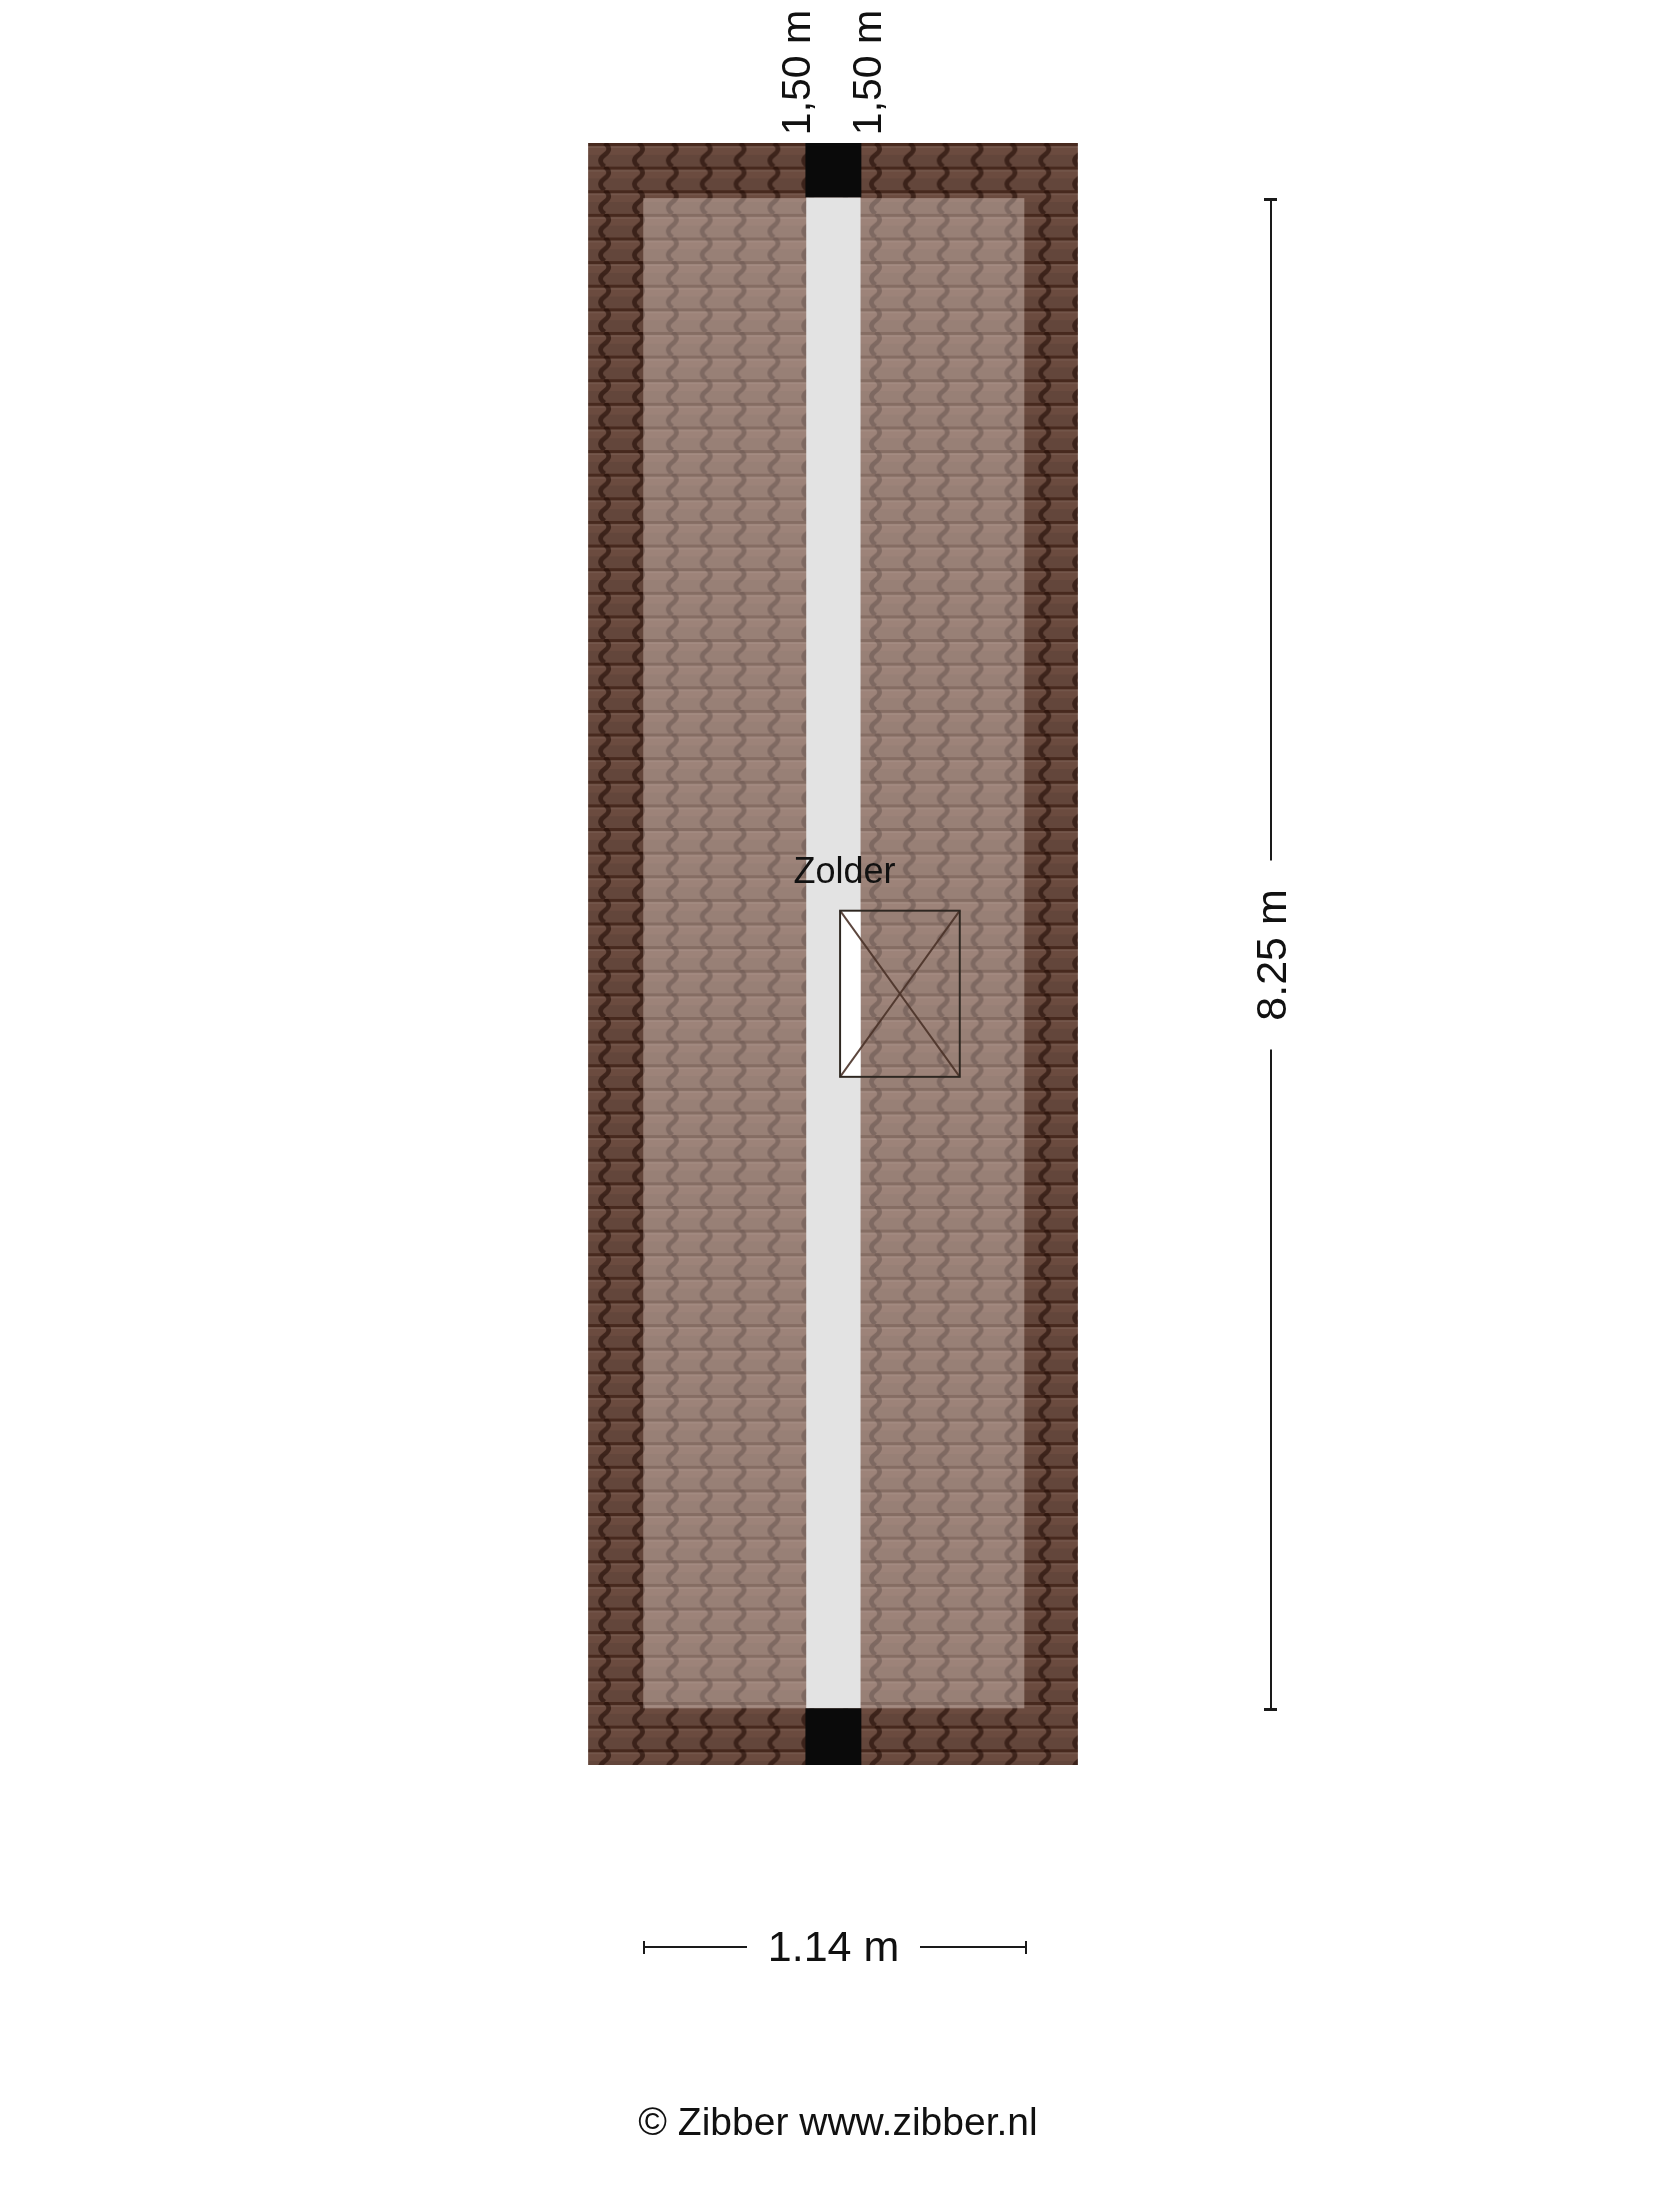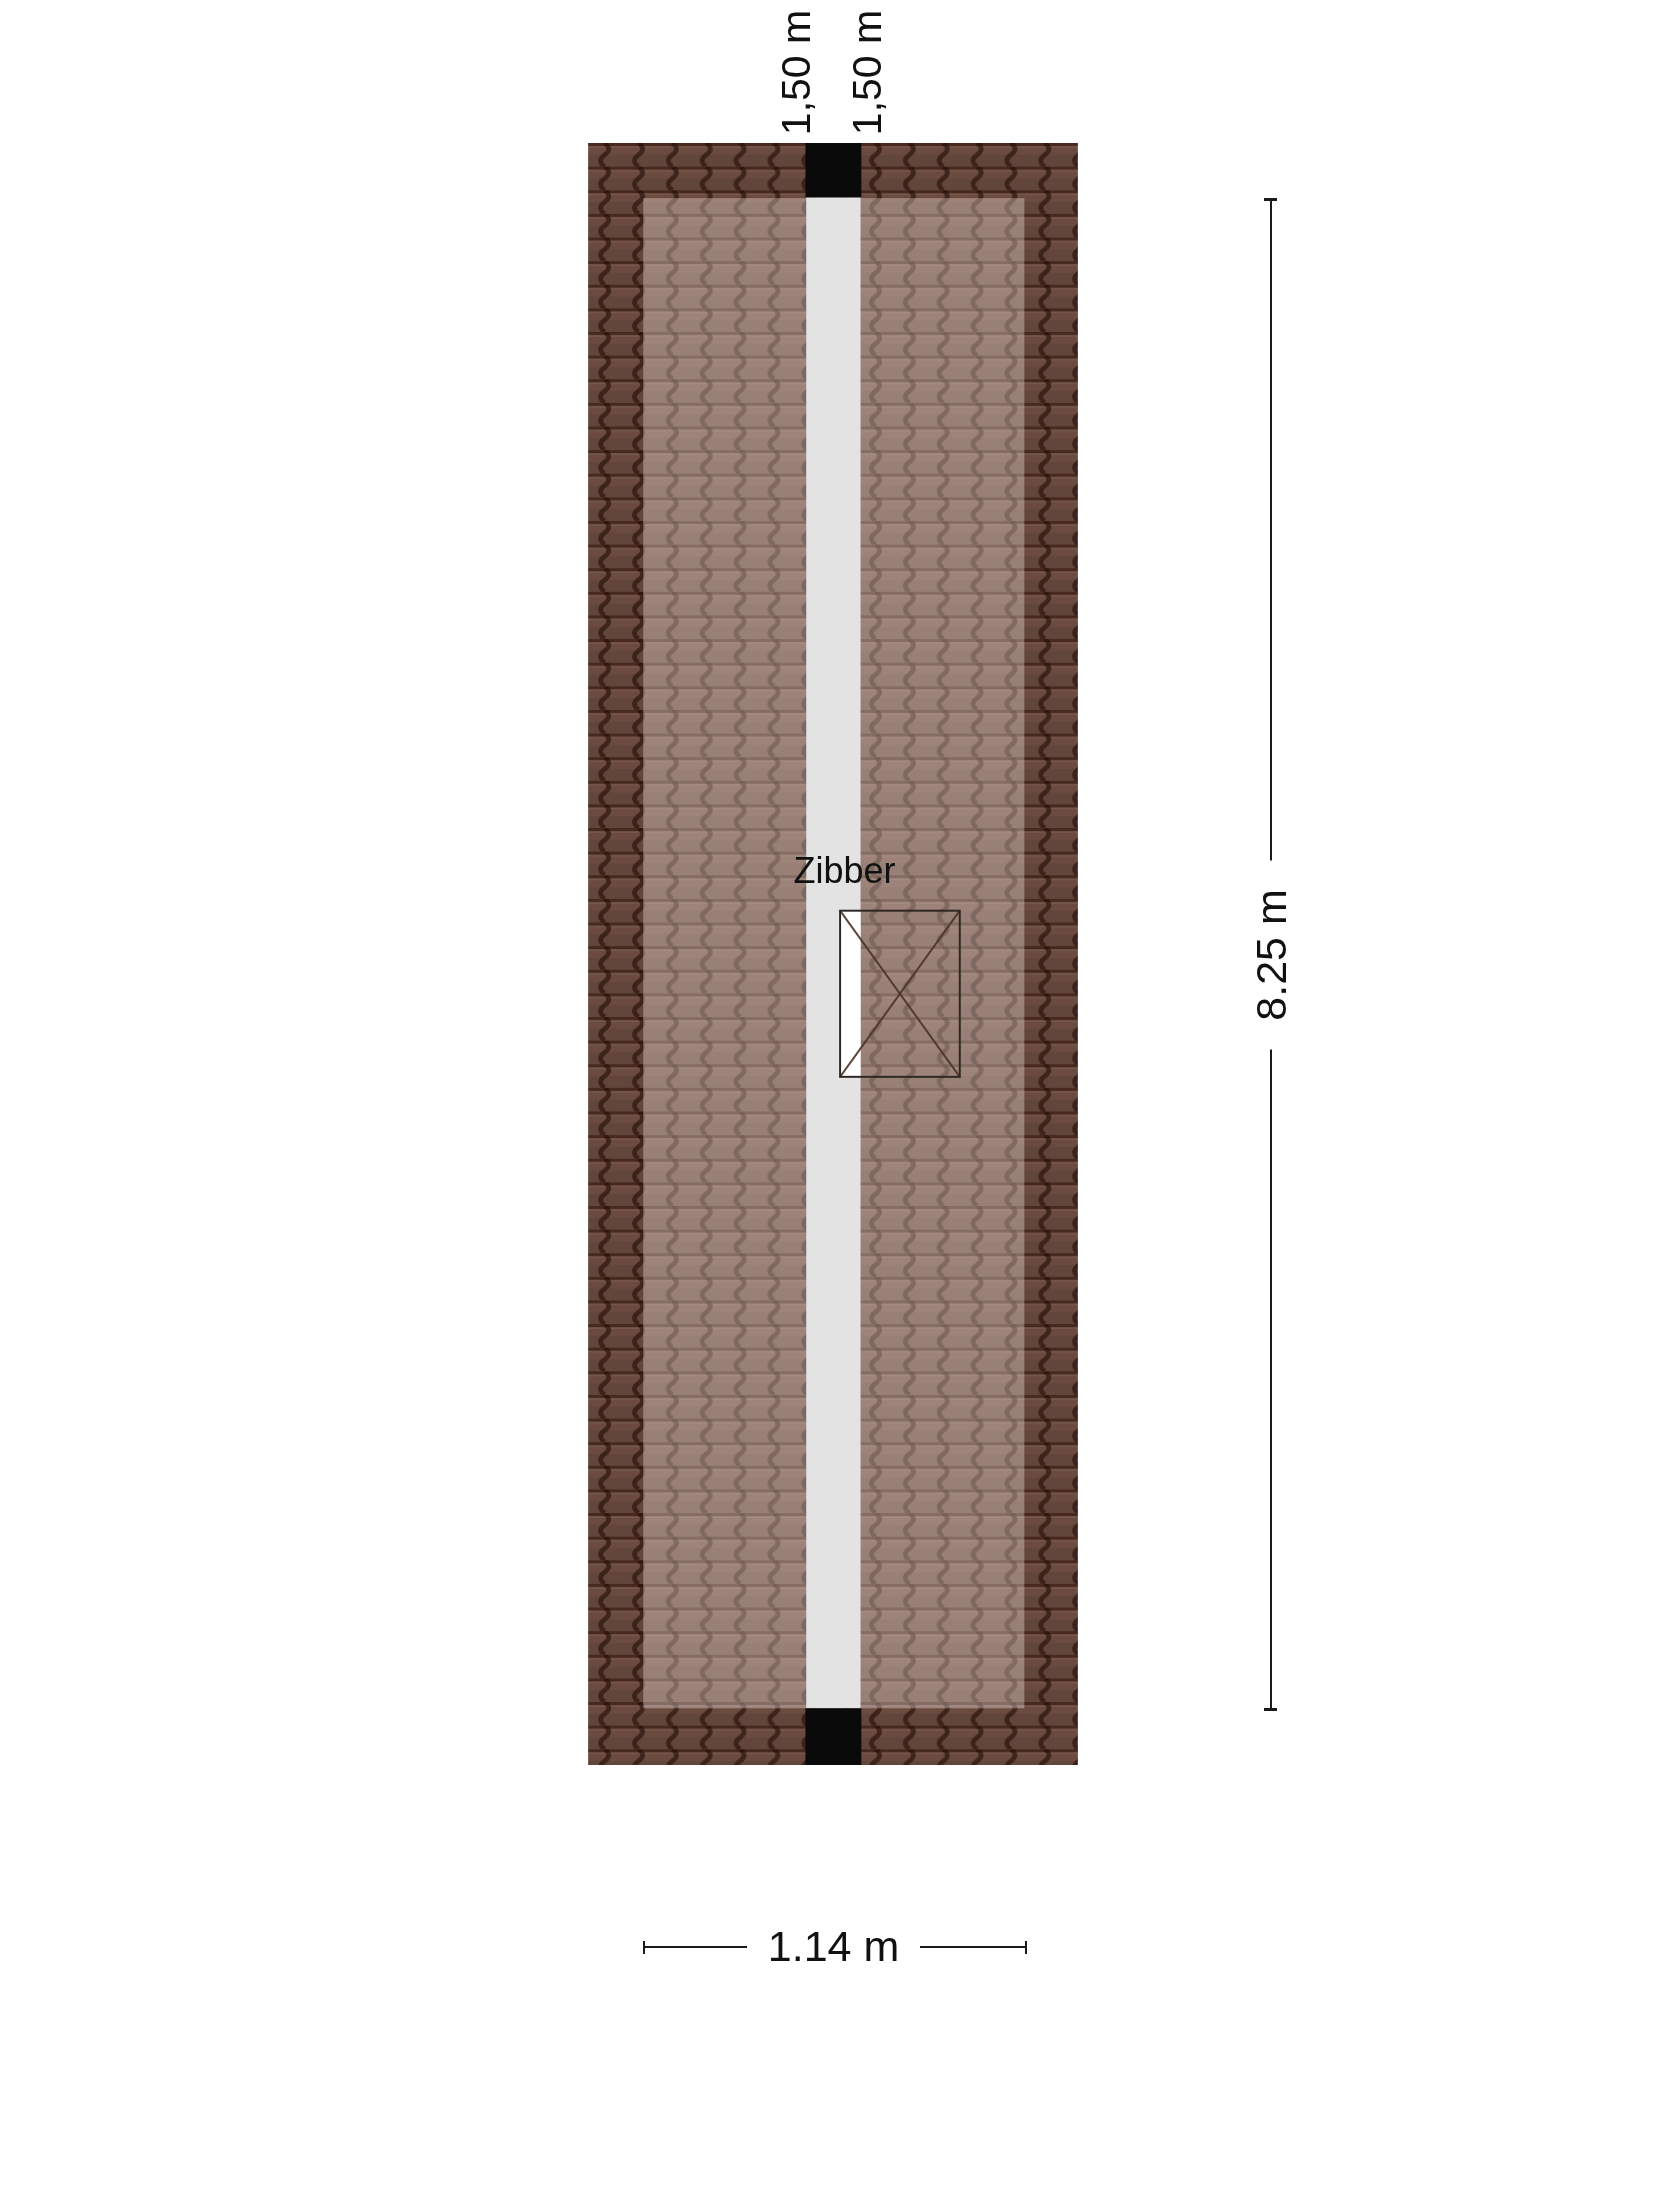--- a/index.html
+++ b/index.html
@@ -163,29 +163,30 @@
 
       <g>
         <rect x="320" y="975" width="26" height="211" style="fill:var(--window-fill,#ffffff)"></rect>
         <line x1="320" y1="975" x2="472" y2="1186" style="stroke:var(--window-line,#4a3228)" stroke-width="2.5" stroke-opacity="0.9"></line>
         <line x1="320" y1="1186" x2="472" y2="975" style="stroke:var(--window-line,#4a3228)" stroke-width="2.5" stroke-opacity="0.9"></line>
         <rect x="320" y="975" width="152" height="211" fill="none" style="stroke:var(--window-border,#2e2721)" stroke-width="2.5"></rect>
       </g>
     </svg>
   </div>
 
-  <div class="room-label">Zibber</div>
+  <div class="room-label">Zolder</div>
 
   <div class="dim-line-v"></div>
   <div class="dim-cap-h" style="top:198px;"></div>
   <div class="dim-cap-h" style="top:1708px;"></div>
   <div class="dim-label-v">8.25 m</div>
 
   <div class="dim-line-h"></div>
   <div class="dim-cap-v" style="left:643px;"></div>
   <div class="dim-cap-v" style="left:1025px;"></div>
   <div class="dim-label-h">1.14 m</div>
 
   <div class="footer">
+    <div class="line2">© Zibber www.zibber.nl</div>
   </div>
 
 </div>
 
 
 </body></html>

